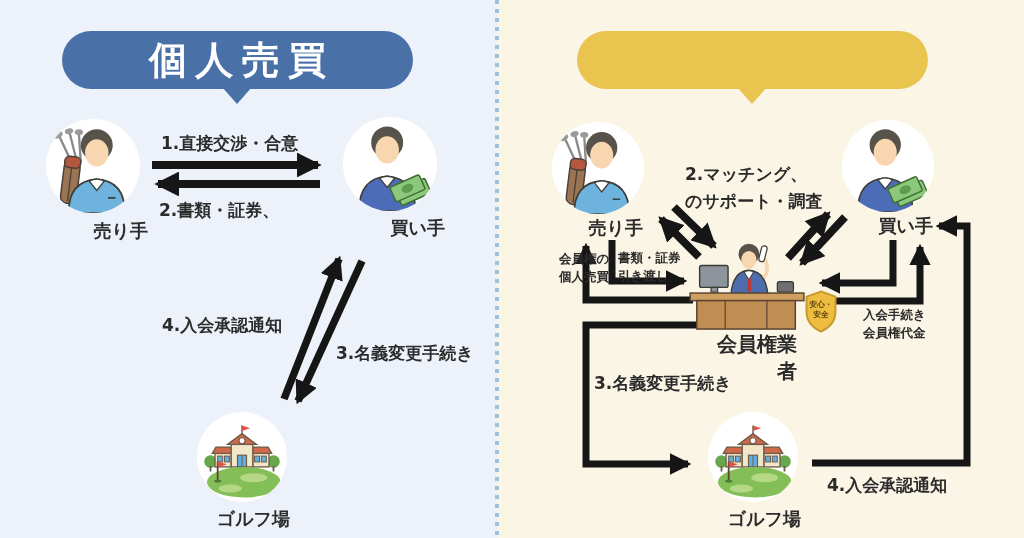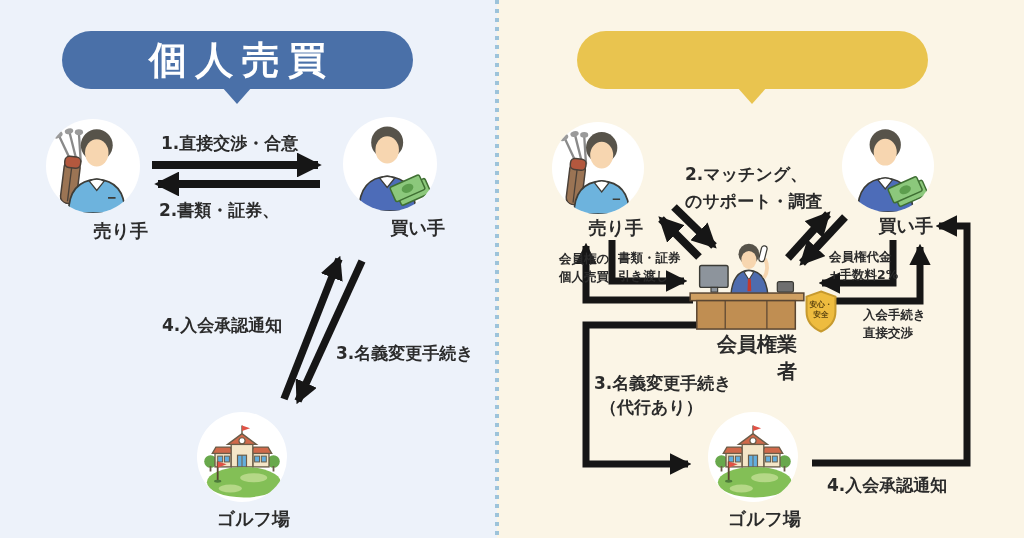--- a/index.html
+++ b/index.html
@@ -234,32 +234,27 @@
   </div>
 
   <div class="name" style="left:553px;top:216px;width:90px;">売り手</div>
   <div class="name" style="left:843px;top:214px;width:90px;">買い手</div>
   <div class="name" style="left:703px;top:331px;width:94px;font-size:20px;">会員権業者</div>
   <div class="name" style="left:705px;top:507px;width:96px;">ゴルフ場</div>
 
   <div class="step" style="left:685px;top:163px;">2.マッチング、</div>
   <div class="step" style="left:685px;top:190px;">のサポート・調査</div>
   <div class="step" style="left:594px;top:372px;">3.名義変更手続き</div>
-  <div class="step" style="left:600px;top:396px;">（代行あり）</div>
   <div class="step" style="left:827px;top:474px;">4.入会承認通知</div>
 
   <div class="small" style="left:528px;top:250px;margin-left:31px;">
     <div>会員権の</div>
     <div>個人売買</div>
   </div>
   <div class="small" style="left:618px;top:249px;">
     <div>書類・証券</div>
     <div>引き渡し</div>
   </div>
-  <div class="small" style="left:829px;top:248px;">
-    <div>会員権代金</div>
-    <div>+手数料2%</div>
-  </div>
   <div class="small" style="left:863px;top:306px;">
     <div>入会手続き</div>
-    <div>直接交渉</div>
+    <div>会員権代金</div>
   </div>
 </div>
 
 </body></html>

